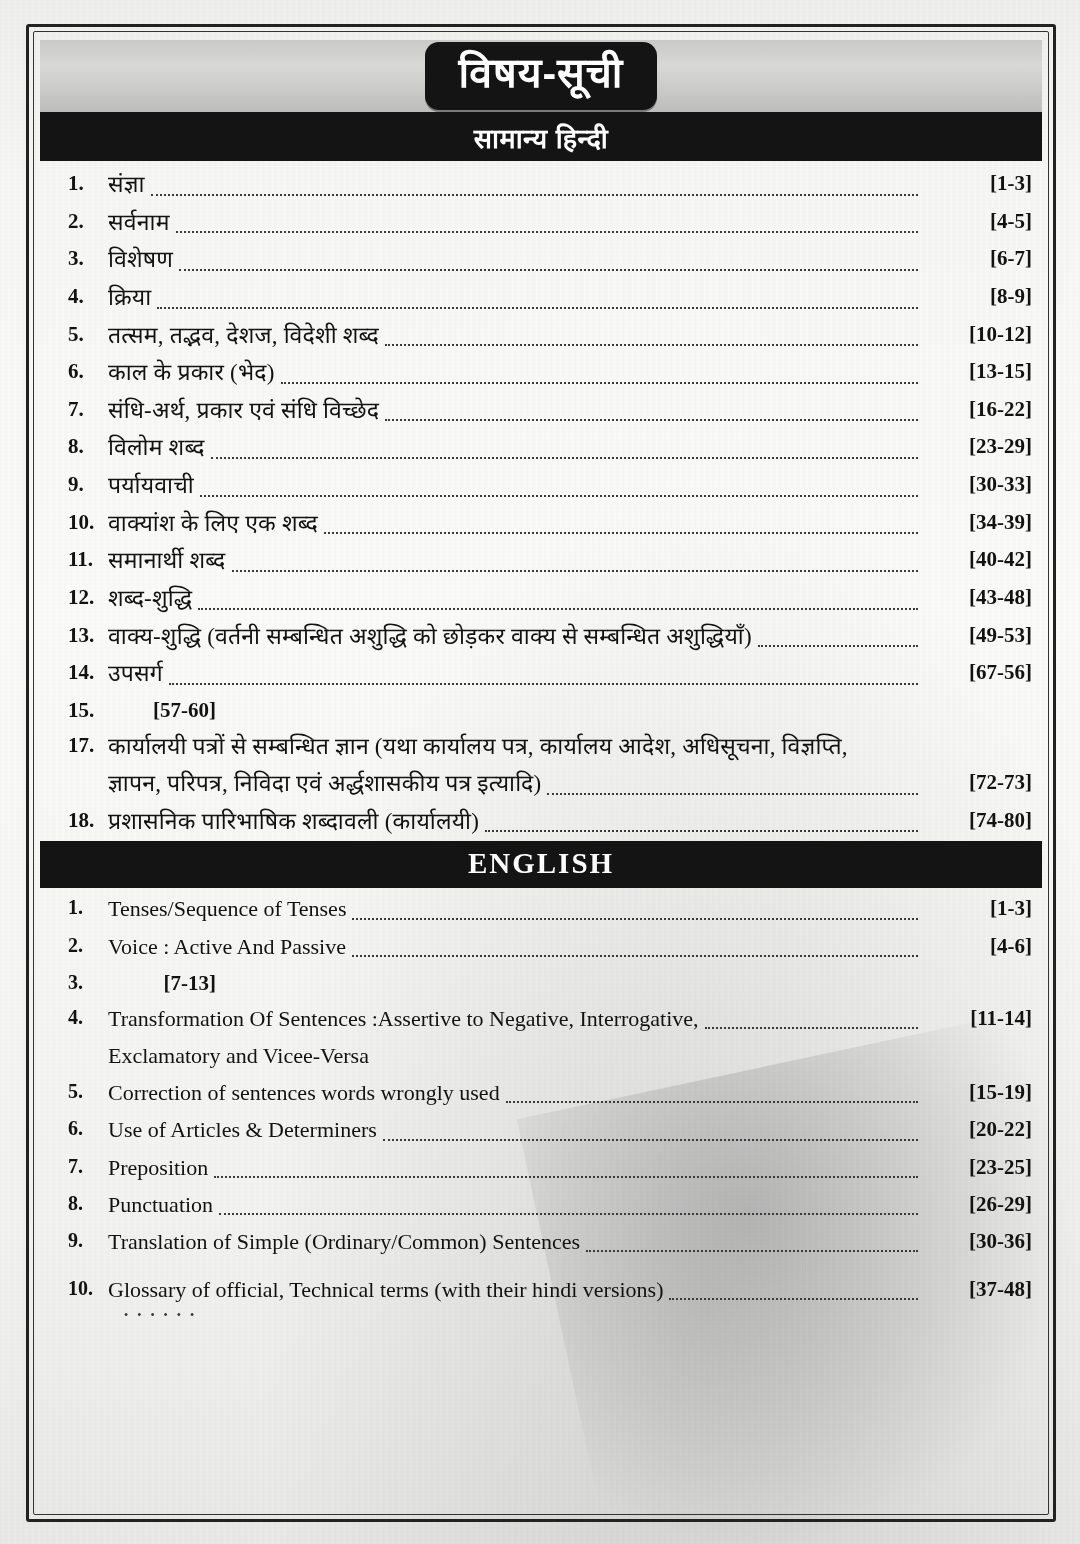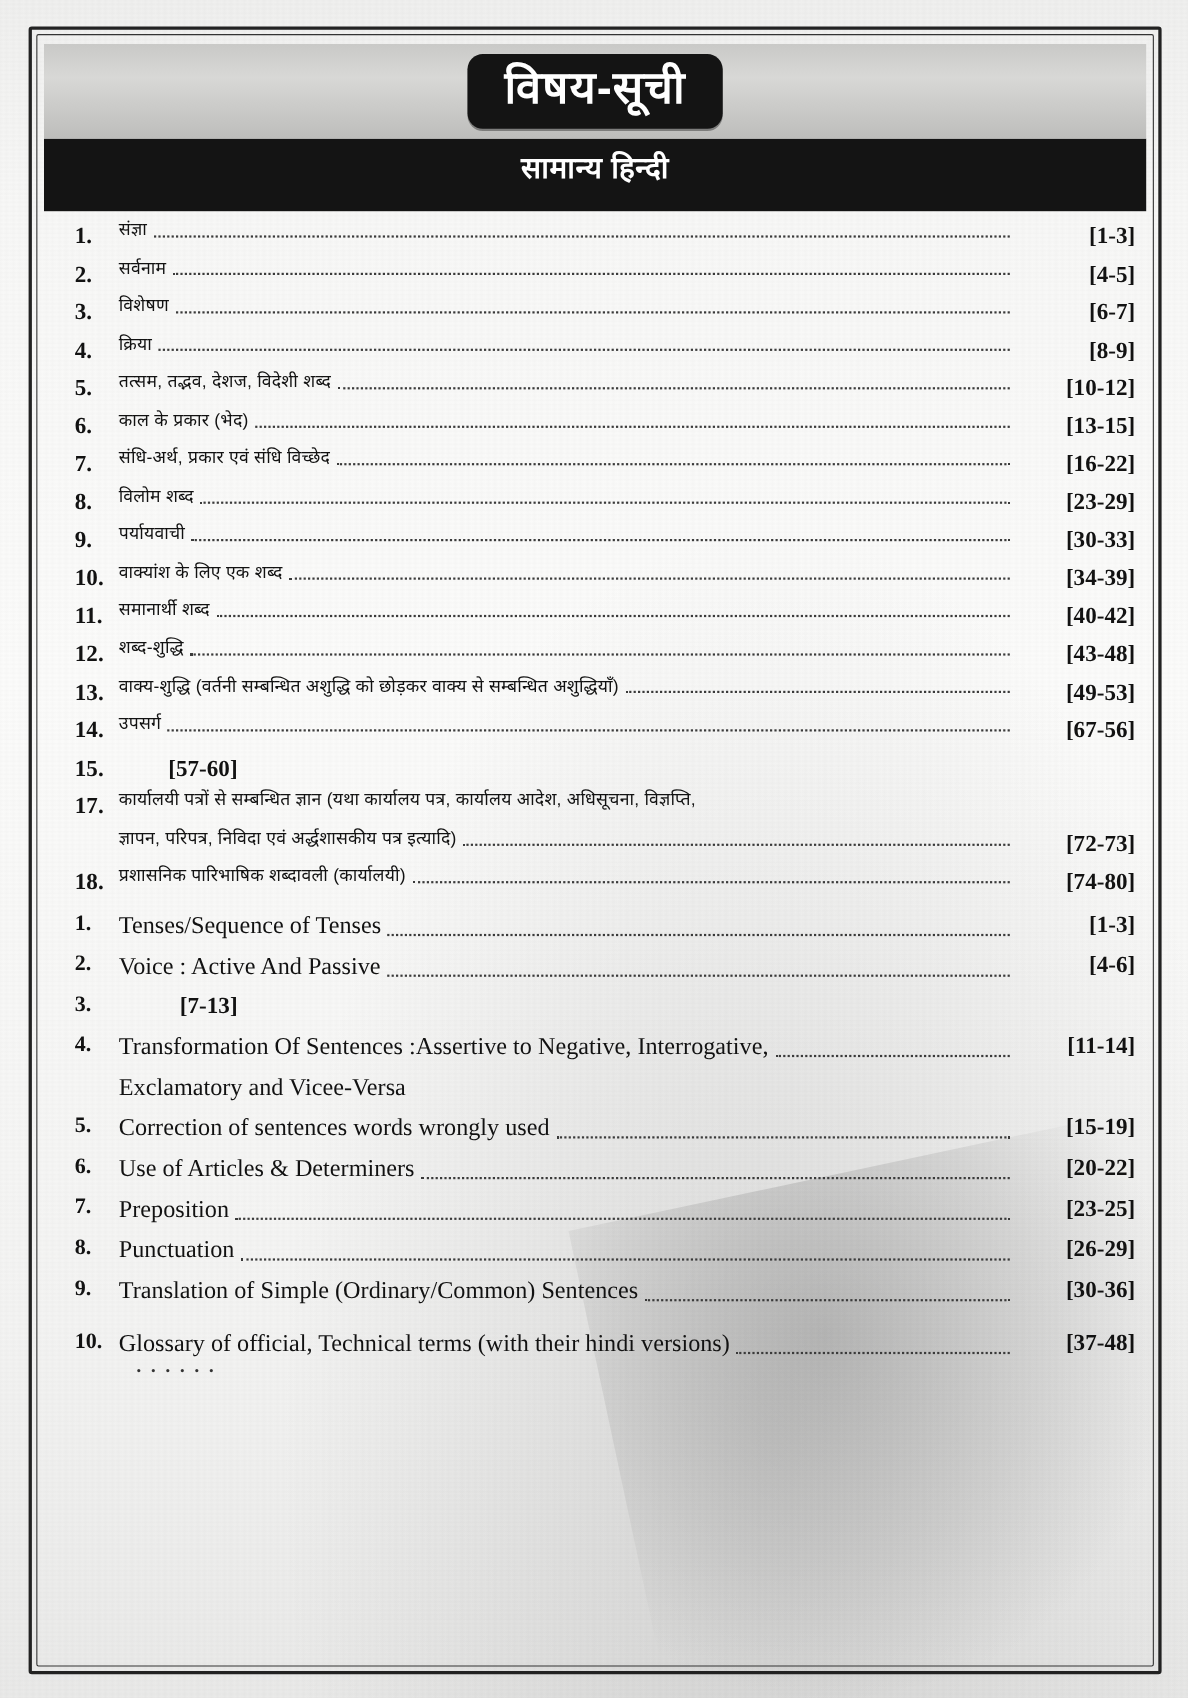--- a/index.html
+++ b/index.html
@@ -69,21 +69,21 @@
     position: absolute;
     left: 40px;
     top: 40px;
     right: 38px;
     bottom: 38px;
   }
 
   
   .title-band {
     position: relative;
-    height: 86px;
+    height: 72px;
     background: linear-gradient(180deg,#c9c9c7 0%, #d8d8d6 35%, #bdbdbb 100%);
     display: flex;
     align-items: center;
     justify-content: center;
   }
   .title-pill {
     background: #141414;
     color: #fff;
     border-radius: 14px;
     padding: 6px 34px 10px 34px;
@@ -93,21 +93,21 @@
     letter-spacing: 1px;
     line-height: 1.25;
     box-shadow: 0 2px 0 rgba(0,0,0,.35);
   }
 
   .section-band {
     background: #141414;
     color: #ffffff;
     text-align: center;
     font-weight: bold;
-    padding: 7px 0 22px 0;
+    padding: 7px 0 5px 0;
     font-size: 27px;
     letter-spacing: .5px;
     font-family: "Liberation Sans", sans-serif;
   }
   .section-band.english {
     font-family: "Liberation Serif", serif;
     font-size: 29px;
     letter-spacing: 2px;
     padding: 6px 0 8px 0;
   }
@@ -155,22 +155,22 @@
     width: 108px;
     text-align: right;
     font-weight: bold;
     font-size: 21px;
     line-height: 1.55;
     padding-right: 4px;
   }
 
   
   .hindi .label {
-    font-family: Liberation Sans, sans-serif;
-    font-size: 16px;
+    font-family: Liberation Serif, serif;
+    font-size: 23px;
     letter-spacing: .2px;
   }
   .hindi .num { font-family: "Liberation Serif", serif; }
   .hindi .pages { font-family: "Liberation Serif", serif; }
 
   
   .row.cont .num { visibility: hidden; }
   .row.cont .label { white-space: nowrap; }
 
   
@@ -369,20 +369,21 @@
       <div class="num">18.</div>
       <div class="mid">
         <span class="label">प्रशासनिक पारिभाषिक शब्दावली (कार्यालयी)</span>
         <span class="dots"></span>
       </div>
       <div class="pages">[74-80]</div>
     </div>
 
   </div>
 
+  <div class="section-band english">ENGLISH</div>
 
   <div class="toc english-list">
 
     <div class="row">
       <div class="num">1.</div>
       <div class="mid">
         <span class="label">Tenses/Sequence of Tenses</span>
         <span class="dots"></span>
       </div>
       <div class="pages">[1-3]</div>

